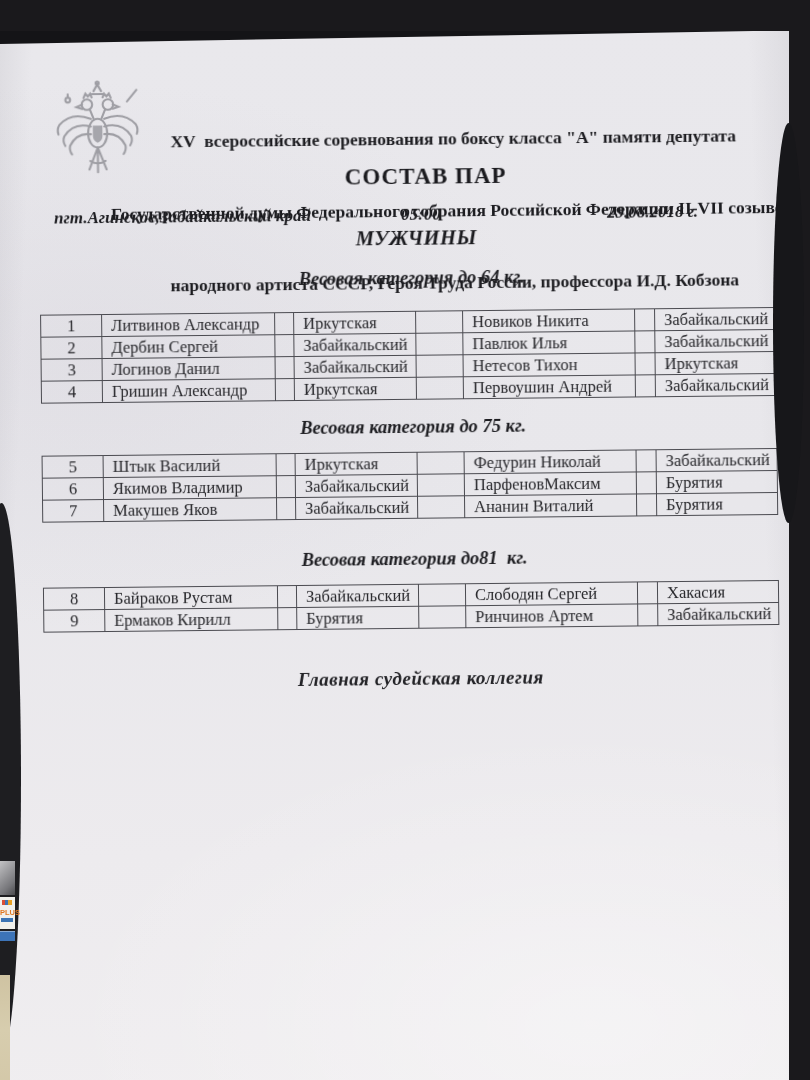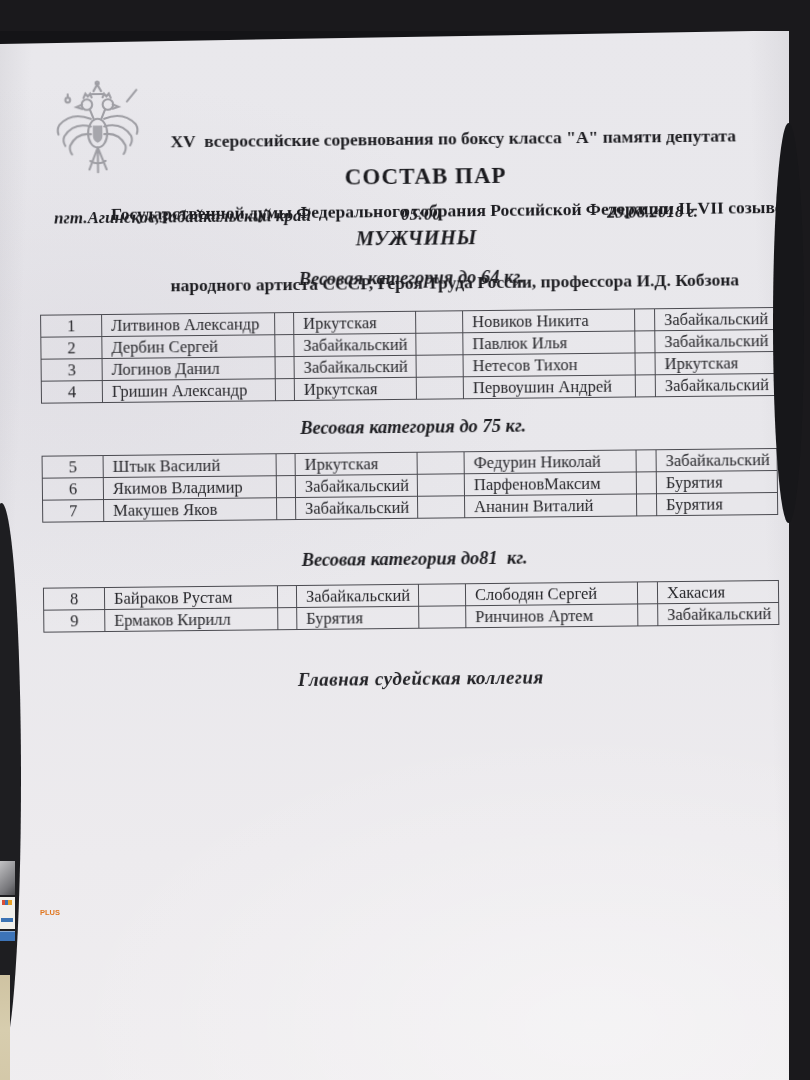--- a/index.html
+++ b/index.html
@@ -24,21 +24,21 @@
     background:linear-gradient(180deg,#cfc3a2,#d7cdae 40%,#d2c6a6);}
 
   
   .plus-object{position:absolute;left:0;top:830px;width:15px;height:128px;}
   .plus-object .po-gray{position:absolute;top:0;left:0;width:15px;height:34px;
     background:linear-gradient(135deg,#c2c2c4,#77777b 70%,#4a4a4e);}
   .plus-object .po-label{position:absolute;top:36px;left:0;width:15px;height:32px;background:#f1f0ec;}
   .plus-object .po-dots{position:absolute;top:3px;left:2px;width:10px;height:5px;
     background:linear-gradient(90deg,#d94f35 0 3px,#3c74b4 3px 6px,#e8a126 6px 9px);}
   .plus-object .po-plus{position:absolute;top:11px;left:0;width:15px;text-align:left;
-    font-family:"Liberation Sans",sans-serif;font-weight:bold;font-size:7.5px;color:#e0761f;letter-spacing:0;padding-left:40px;}
+    font-family:"Liberation Sans",sans-serif;font-weight:bold;font-size:7.5px;color:#e0761f;letter-spacing:0;}
   .plus-object .po-sub{position:absolute;top:21px;left:1px;width:12px;height:4px;background:#3c74b4;}
   .plus-object .po-blue{position:absolute;top:70px;left:0;width:15px;height:10px;background:#3d74b8;
     box-shadow:inset 0 1px 0 rgba(255,255,255,.4);}
 
   
   .content{position:absolute;inset:0;transform:rotate(-0.6deg);transform-origin:50% 52%;
     color:#1f1f23;filter:blur(.25px);}
 
   .emblem{position:absolute;left:50px;top:44px;width:105px;height:116px;opacity:.8;}
 

